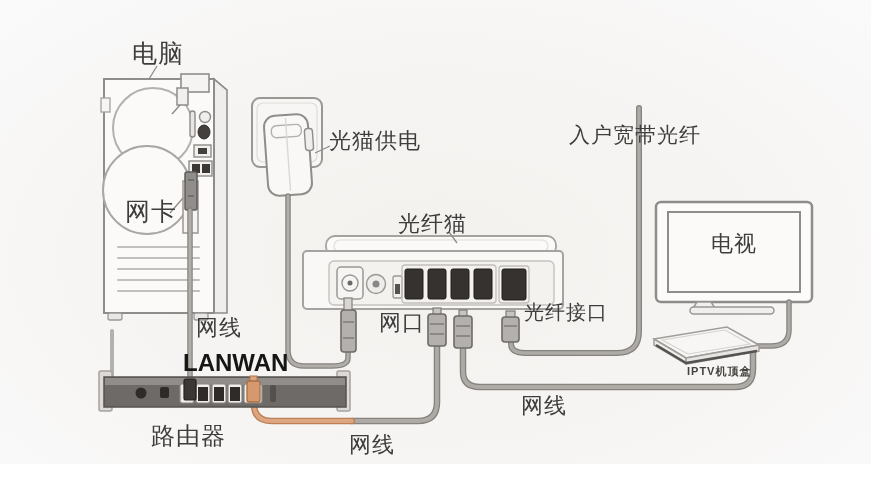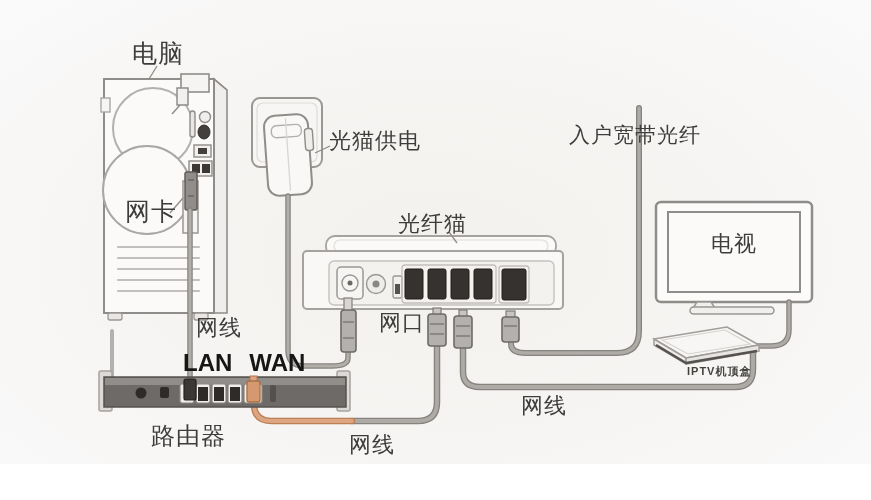--- a/index.html
+++ b/index.html
@@ -11,21 +11,21 @@
   #art{position:absolute;left:0;top:0;}
   .lbl{
     position:absolute;color:#3f3d3b;white-space:nowrap;
     font-family:"Liberation Sans","DejaVu Sans",sans-serif;
     letter-spacing:1px;line-height:1.1;
   }
   .lbl.big{font-size:25px;}
   .lbl.med{font-size:22px;font-family:Liberation Mono, monospace;}
   .lbl.sm{font-size:20px;}
   .lbl.strong{font-weight:bold;color:#161616;font-size:24px;letter-spacing:0;}
-  .lanwan{position:absolute;display:flex;gap:17px;}
+  .lanwan{position:absolute;display:flex;}
   .tiny{font-size:11px;font-weight:bold;color:#44423f;letter-spacing:1px;}
 </style>
 </head>
 <body>
 
 <div id="stage">
 
 <svg id="art" width="871" height="500" viewBox="0 0 871 500">
 
   <g>
@@ -222,17 +222,18 @@
   <div class="lbl med" style="left:711px;top:234px;">电视</div>
   <div class="lbl med" style="left:196px;top:318px;">网线</div>
 
   <div class="lanwan" style="left:183px;top:350px;">
     <span class="lbl strong" style="position:static;">LAN</span>
     <span class="lbl strong" style="position:static;">WAN</span>
   </div>
 
   <div class="lbl big" style="left:151px;top:423px;font-size:24px;">路由器</div>
   <div class="lbl med" style="left:379px;top:313px;text-align:center;">网口</div>
+  <div class="lbl sm" style="left:524px;top:301px;">光纤接口</div>
   <div class="lbl med" style="left:349px;top:435px;">网线</div>
   <div class="lbl med" style="left:521px;top:396px;">网线</div>
   <div class="lbl tiny" style="left:687px;top:365px;">IPTV机顶盒</div>
 
 </div>
 
 </body></html>

